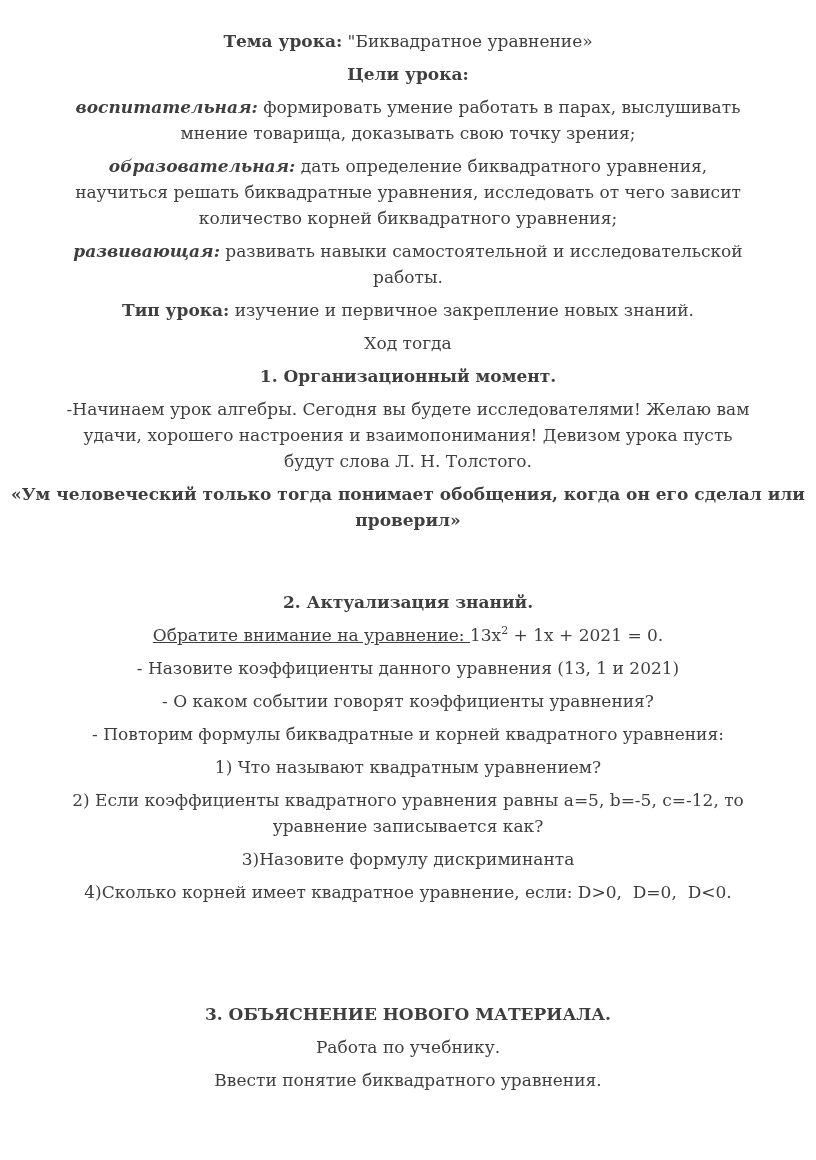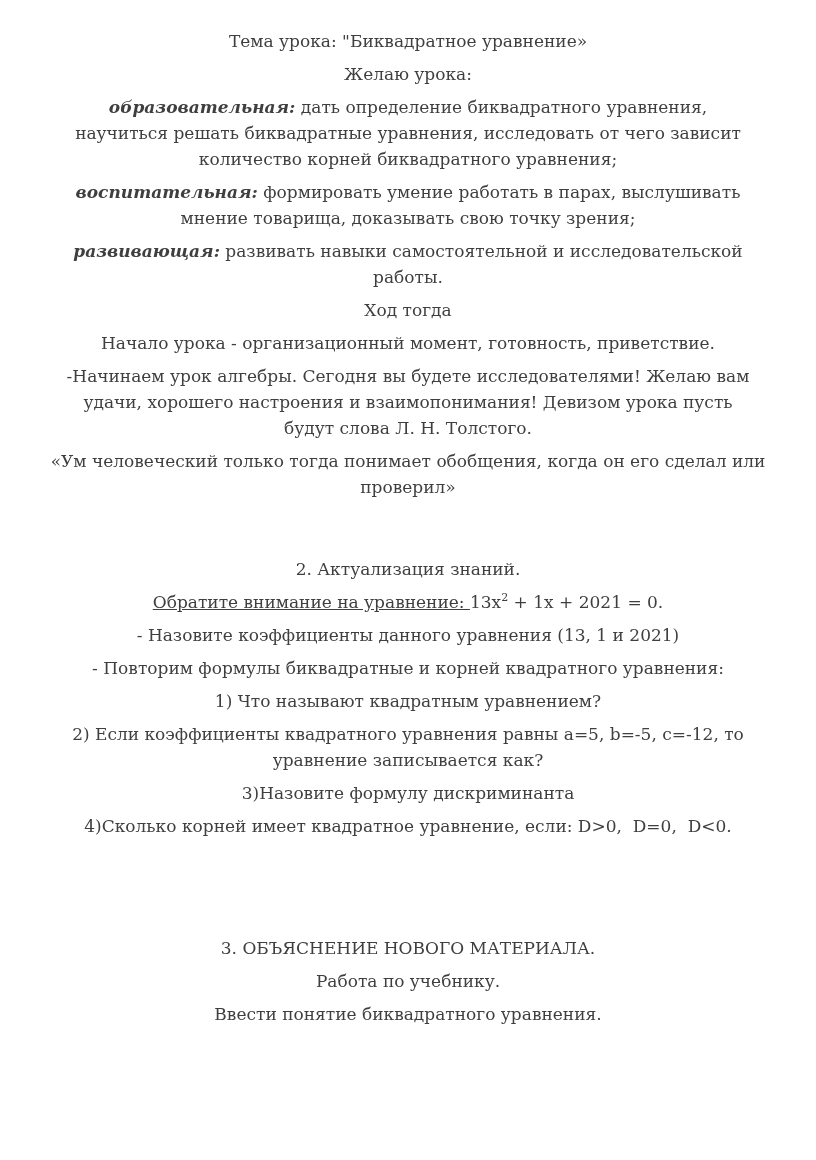--- a/index.html
+++ b/index.html
@@ -15,65 +15,68 @@
     font-family: "DejaVu Serif", "Liberation Serif", serif;
     color: #3f3f3f;
     text-align: center;
     overflow: hidden;
   }
   .para {
     font-size: 17px;
     line-height: 26px;
     margin: 0 0 7px 0;
   }
-  .b  { font-weight: normal; }
+  .b  { font-weight: bold; }
   .bi { font-weight: bold; font-style: italic; }
   .u  { text-decoration: underline; margin-top: 28px; }
   .quote-wide {
     margin-left: -58px;
     margin-right: -58px;
+    font-weight: bold;
   }
   .sec2-gap { margin-top: 56px; }
   .sec3-gap { margin-top: 96px; }
   .pre { white-space: pre-wrap; }
   sup { font-size: 0.65em; line-height: 0; }
 </style>
 </head>
 <body>
 
 <div class="page">
 
   <p class="para"><span class="b">Тема урока:</span><span> "Биквадратное уравнение»</span></p>
 
-  <p class="para b">Желаю урока:</p>
+  <p class="para b">Цели урока:</p>
+
+  <p class="para"><span class="bi">воспитательная:</span><span> формировать умение работать в парах, выслушивать мнение товарища, доказывать свою точку зрения;</span></p>
 
   <p class="para"><span class="bi">образовательная:</span><span> дать определение биквадратного уравнения, научиться решать биквадратные уравнения, исследовать от чего зависит количество корней биквадратного уравнения;</span></p>
 
-  <p class="para"><span class="bi">воспитательная:</span><span> формировать умение работать в парах, выслушивать мнение товарища, доказывать свою точку зрения;</span></p>
-
   <p class="para"><span class="bi">развивающая:</span><span> развивать навыки самостоятельной и исследовательской работы.</span></p>
 
+  <p class="para"><span class="b">Тип урока:</span><span> изучение и первичное закрепление новых знаний.</span></p>
 
   <p class="para">Ход тогда</p>
 
+  <p class="para b">1. Организационный момент.</p>
 
-  <p class="para">Начало урока - организационный момент, готовность, приветствие.</p>
 
 
   <p class="para">-Начинаем урок алгебры. Сегодня вы будете исследователями! Желаю вам удачи, хорошего настроения и взаимопонимания! Девизом урока пусть будут слова Л. Н. Толстого.</p>
 
   <p class="para quote-wide">«Ум человеческий только тогда понимает обобщения, когда он его сделал или проверил»</p>
 
   <p class="para b sec2-gap">2. Актуализация знаний.</p>
 
   <p class="para"><span class="u">Обратите внимание на уравнение: </span><span>13x</span><sup>2</sup><span> + 1x + 2021 = 0.</span></p>
 
 
   <p class="para">- Назовите коэффициенты данного уравнения (13, 1 и 2021)</p>
 
+  <p class="para">- О каком событии говорят коэффициенты уравнения?</p>
 
   <p class="para">- Повторим формулы биквадратные и корней квадратного уравнения:</p>
 
   <p class="para">1) Что называют квадратным уравнением?</p>
 
   <p class="para">2) Если коэффициенты квадратного уравнения равны a=5, b=-5, c=-12, то уравнение записывается как?</p>
 
   <p class="para">3)Назовите формулу дискриминанта</p>
 
   <p class="para pre">4)Сколько корней имеет квадратное уравнение, если: D&gt;0,  D=0,  D&lt;0.</p>

